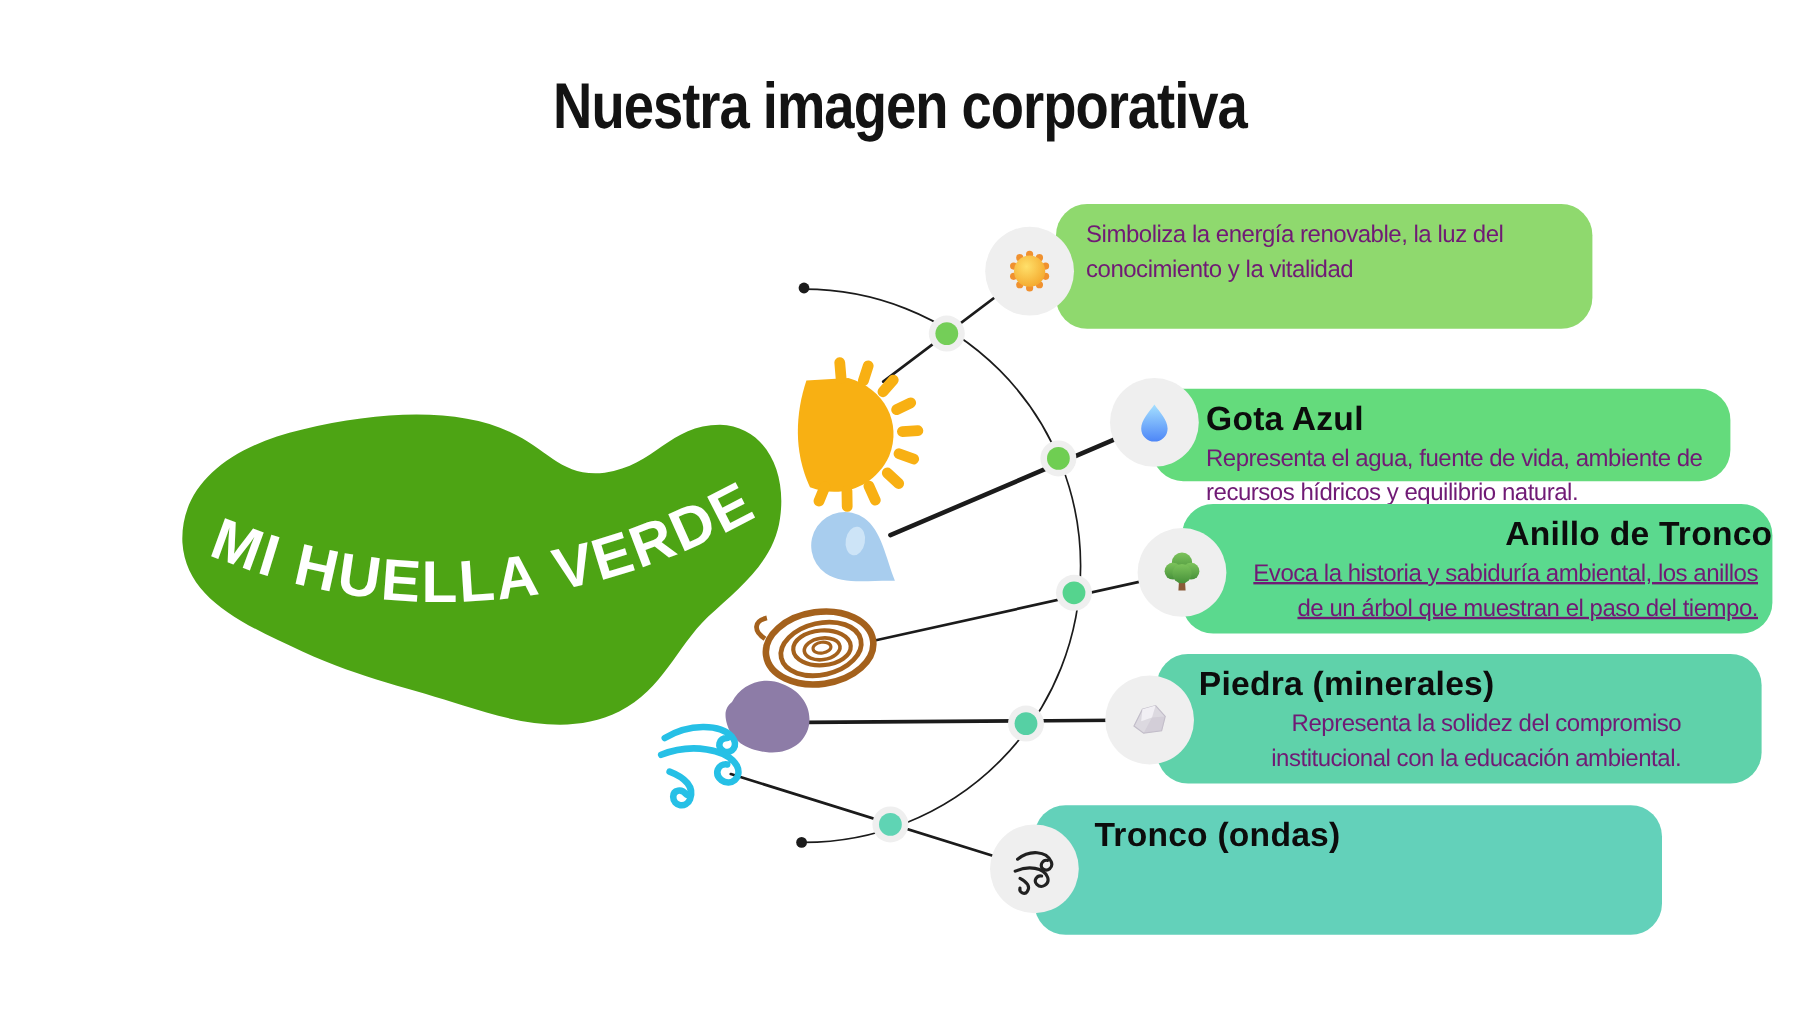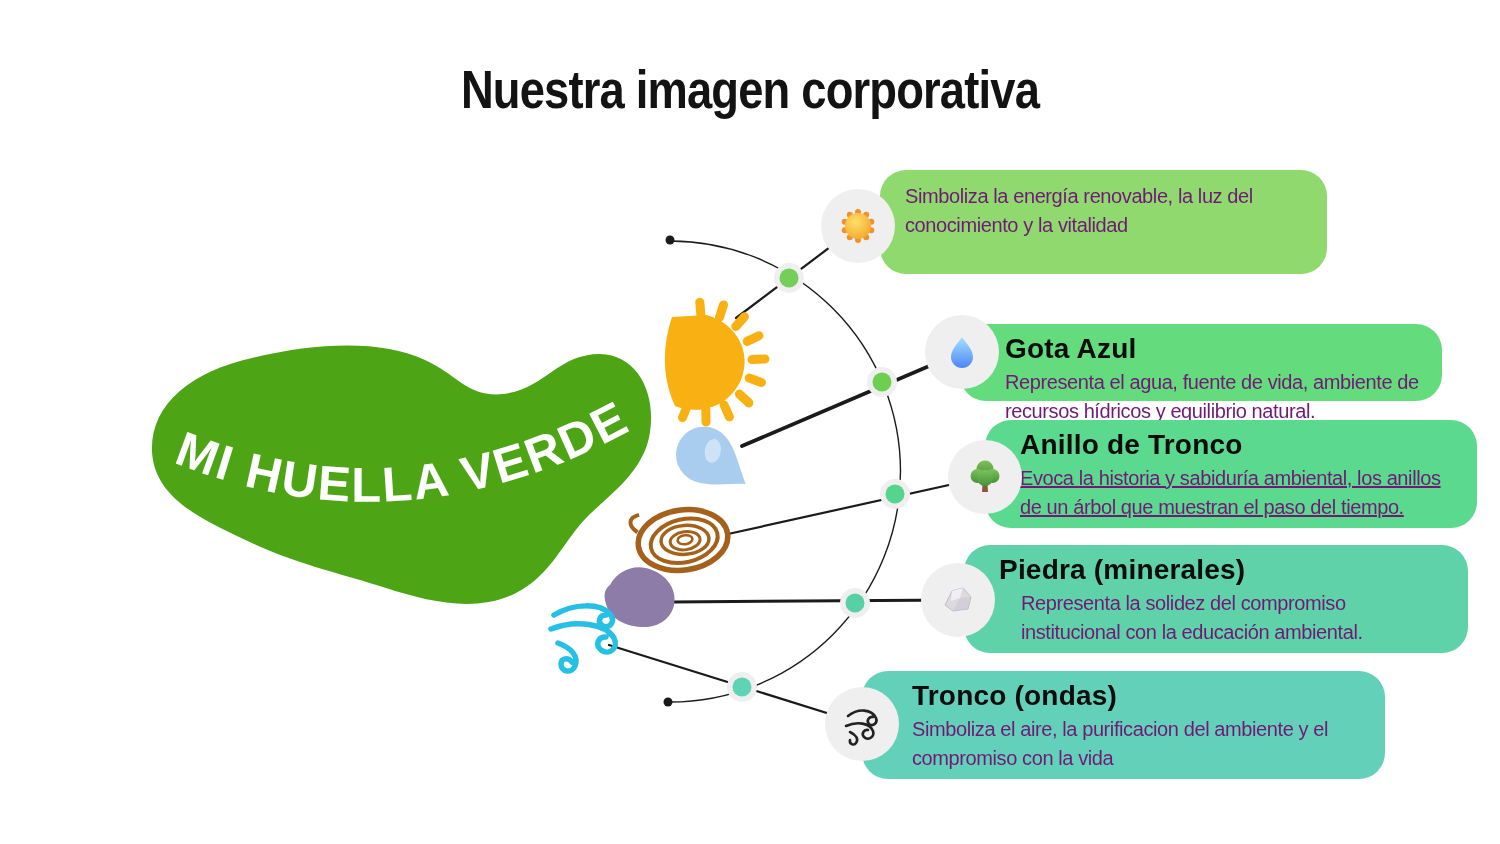--- a/index.html
+++ b/index.html
@@ -24,33 +24,32 @@
 
   <div class="card" style="left: 880px; top: 170px; width: 447px; height: 104px; padding-left: 25px; background: rgb(143, 217, 110);">
     <p class="card-body" style="max-width:395px;">Simboliza la energía renovable, la luz del conocimiento y la vitalidad</p>
   </div>
 
   <div class="card" style="left: 960px; top: 296px; width: 482px; height: 77px; padding-left: 45px; background: rgb(100, 219, 124); margin-top: 28px;">
     <h2 class="card-title">Gota Azul</h2>
     <p class="card-body" style="max-width:420px;">Representa el agua, fuente de vida, ambiente de recursos hídricos y equilibrio natural.</p>
   </div>
 
-  <div class="card" style="left: 985px; top: 420px; width: 492px; height: 108px; padding-left: 35px; background: rgb(91, 217, 142);">
+  <div class="card" style="left: 985px; top: 420px; width: 492px; height: 108px; padding-left: 35px; background: rgb(91, 217, 142); text-align: right;">
     <h2 class="card-title">Anillo de Tronco</h2>
     <p class="card-body" style="max-width:445px;text-decoration:underline;">Evoca la historia y sabiduría ambiental, los anillos de un árbol que muestran el paso del tiempo.</p>
   </div>
 
   <div class="card" style="left: 964px; top: 545px; width: 504px; height: 108px; padding-left: 35px; background: rgb(95, 210, 170);">
     <h2 class="card-title">Piedra (minerales)</h2>
-    <p class="card-body" style="max-width:380px;padding-left:22px;">Representa la solidez del compromiso institucional con la educación ambiental.</p>
+    <p class="card-body" style="max-width:380px;padding-left:22px;text-align:right;">Representa la solidez del compromiso institucional con la educación ambiental.</p>
   </div>
 
   <div class="card" style="left: 862px; top: 671px; width: 523px; height: 108px; padding-left: 50px; background: rgb(99, 209, 186);">
     <h2 class="card-title">Tronco (ondas)</h2>
-    <p class="card-body" style="max-width:445px;">Simboliza el aire, la purificacion del ambiente y el compromiso con la vida</p>
   </div>
 
   <svg class="diagram-svg" width="1500" height="844" viewBox="0 0 1500 844">
     <defs>
       <radialGradient id="sunGrad" cx="40%" cy="35%" r="75%">
         <stop offset="0%" stop-color="#ffe06a"></stop>
         <stop offset="100%" stop-color="#f2a024"></stop>
       </radialGradient>
       <linearGradient id="dropGrad" x1="0" y1="0" x2="0" y2="1">
         <stop offset="0%" stop-color="#a5e0ff"></stop>

